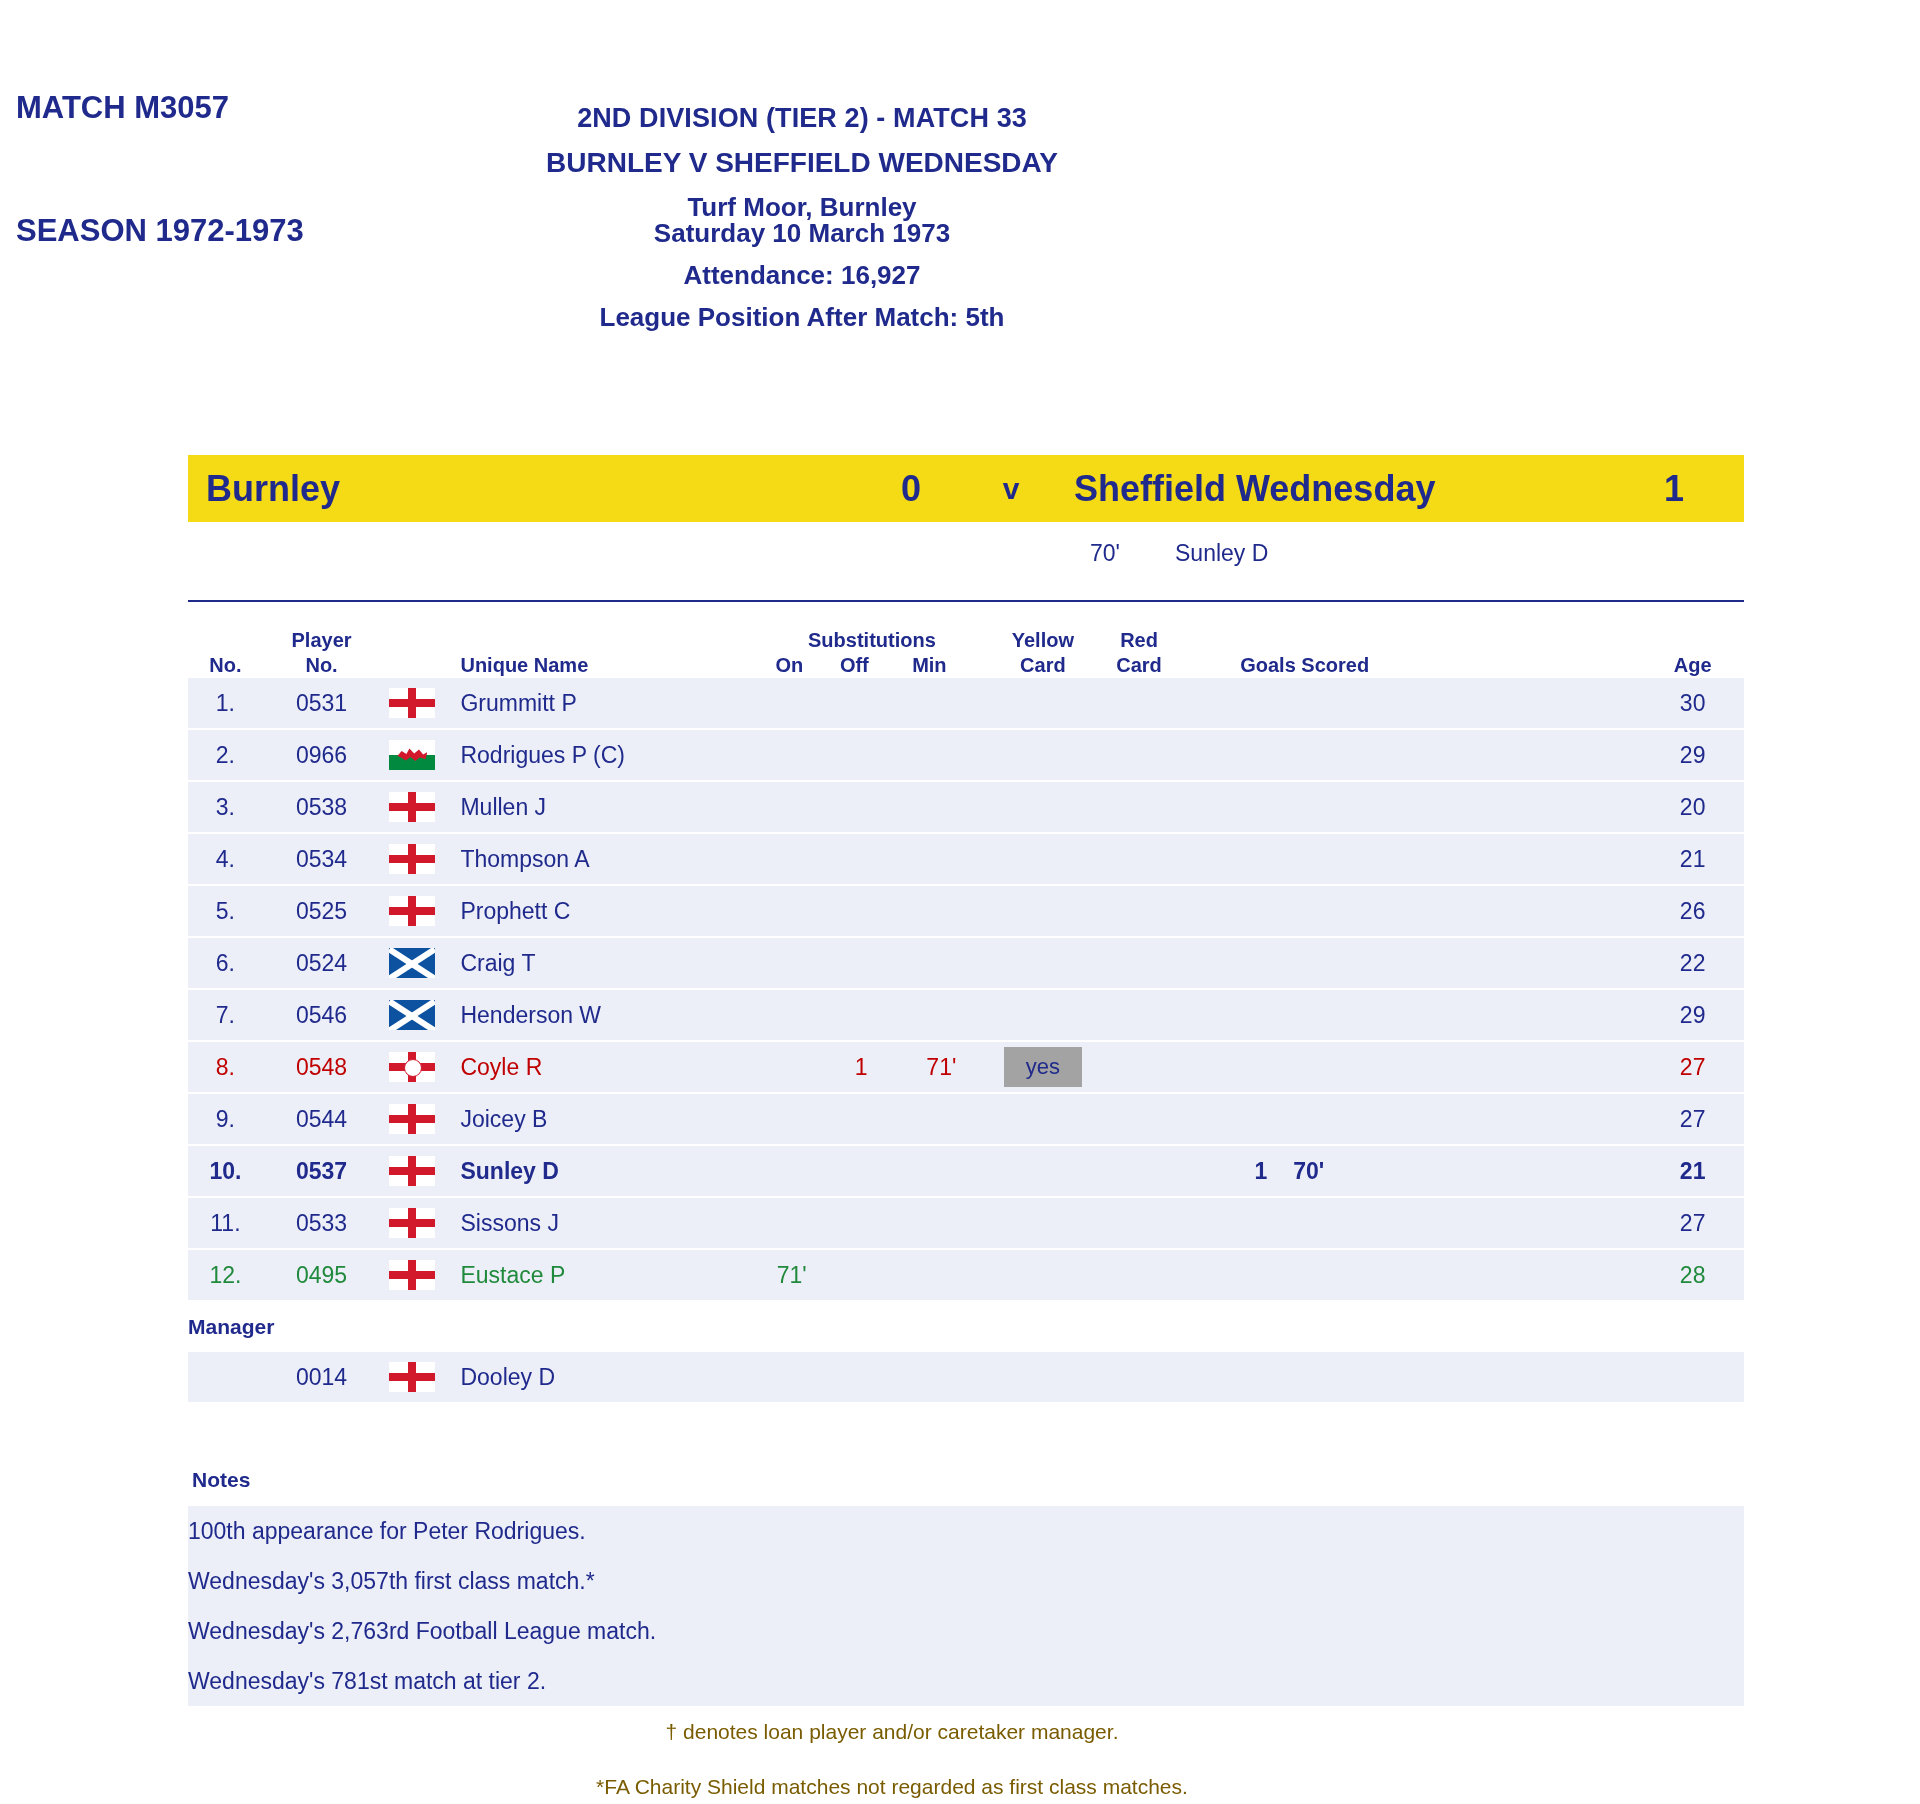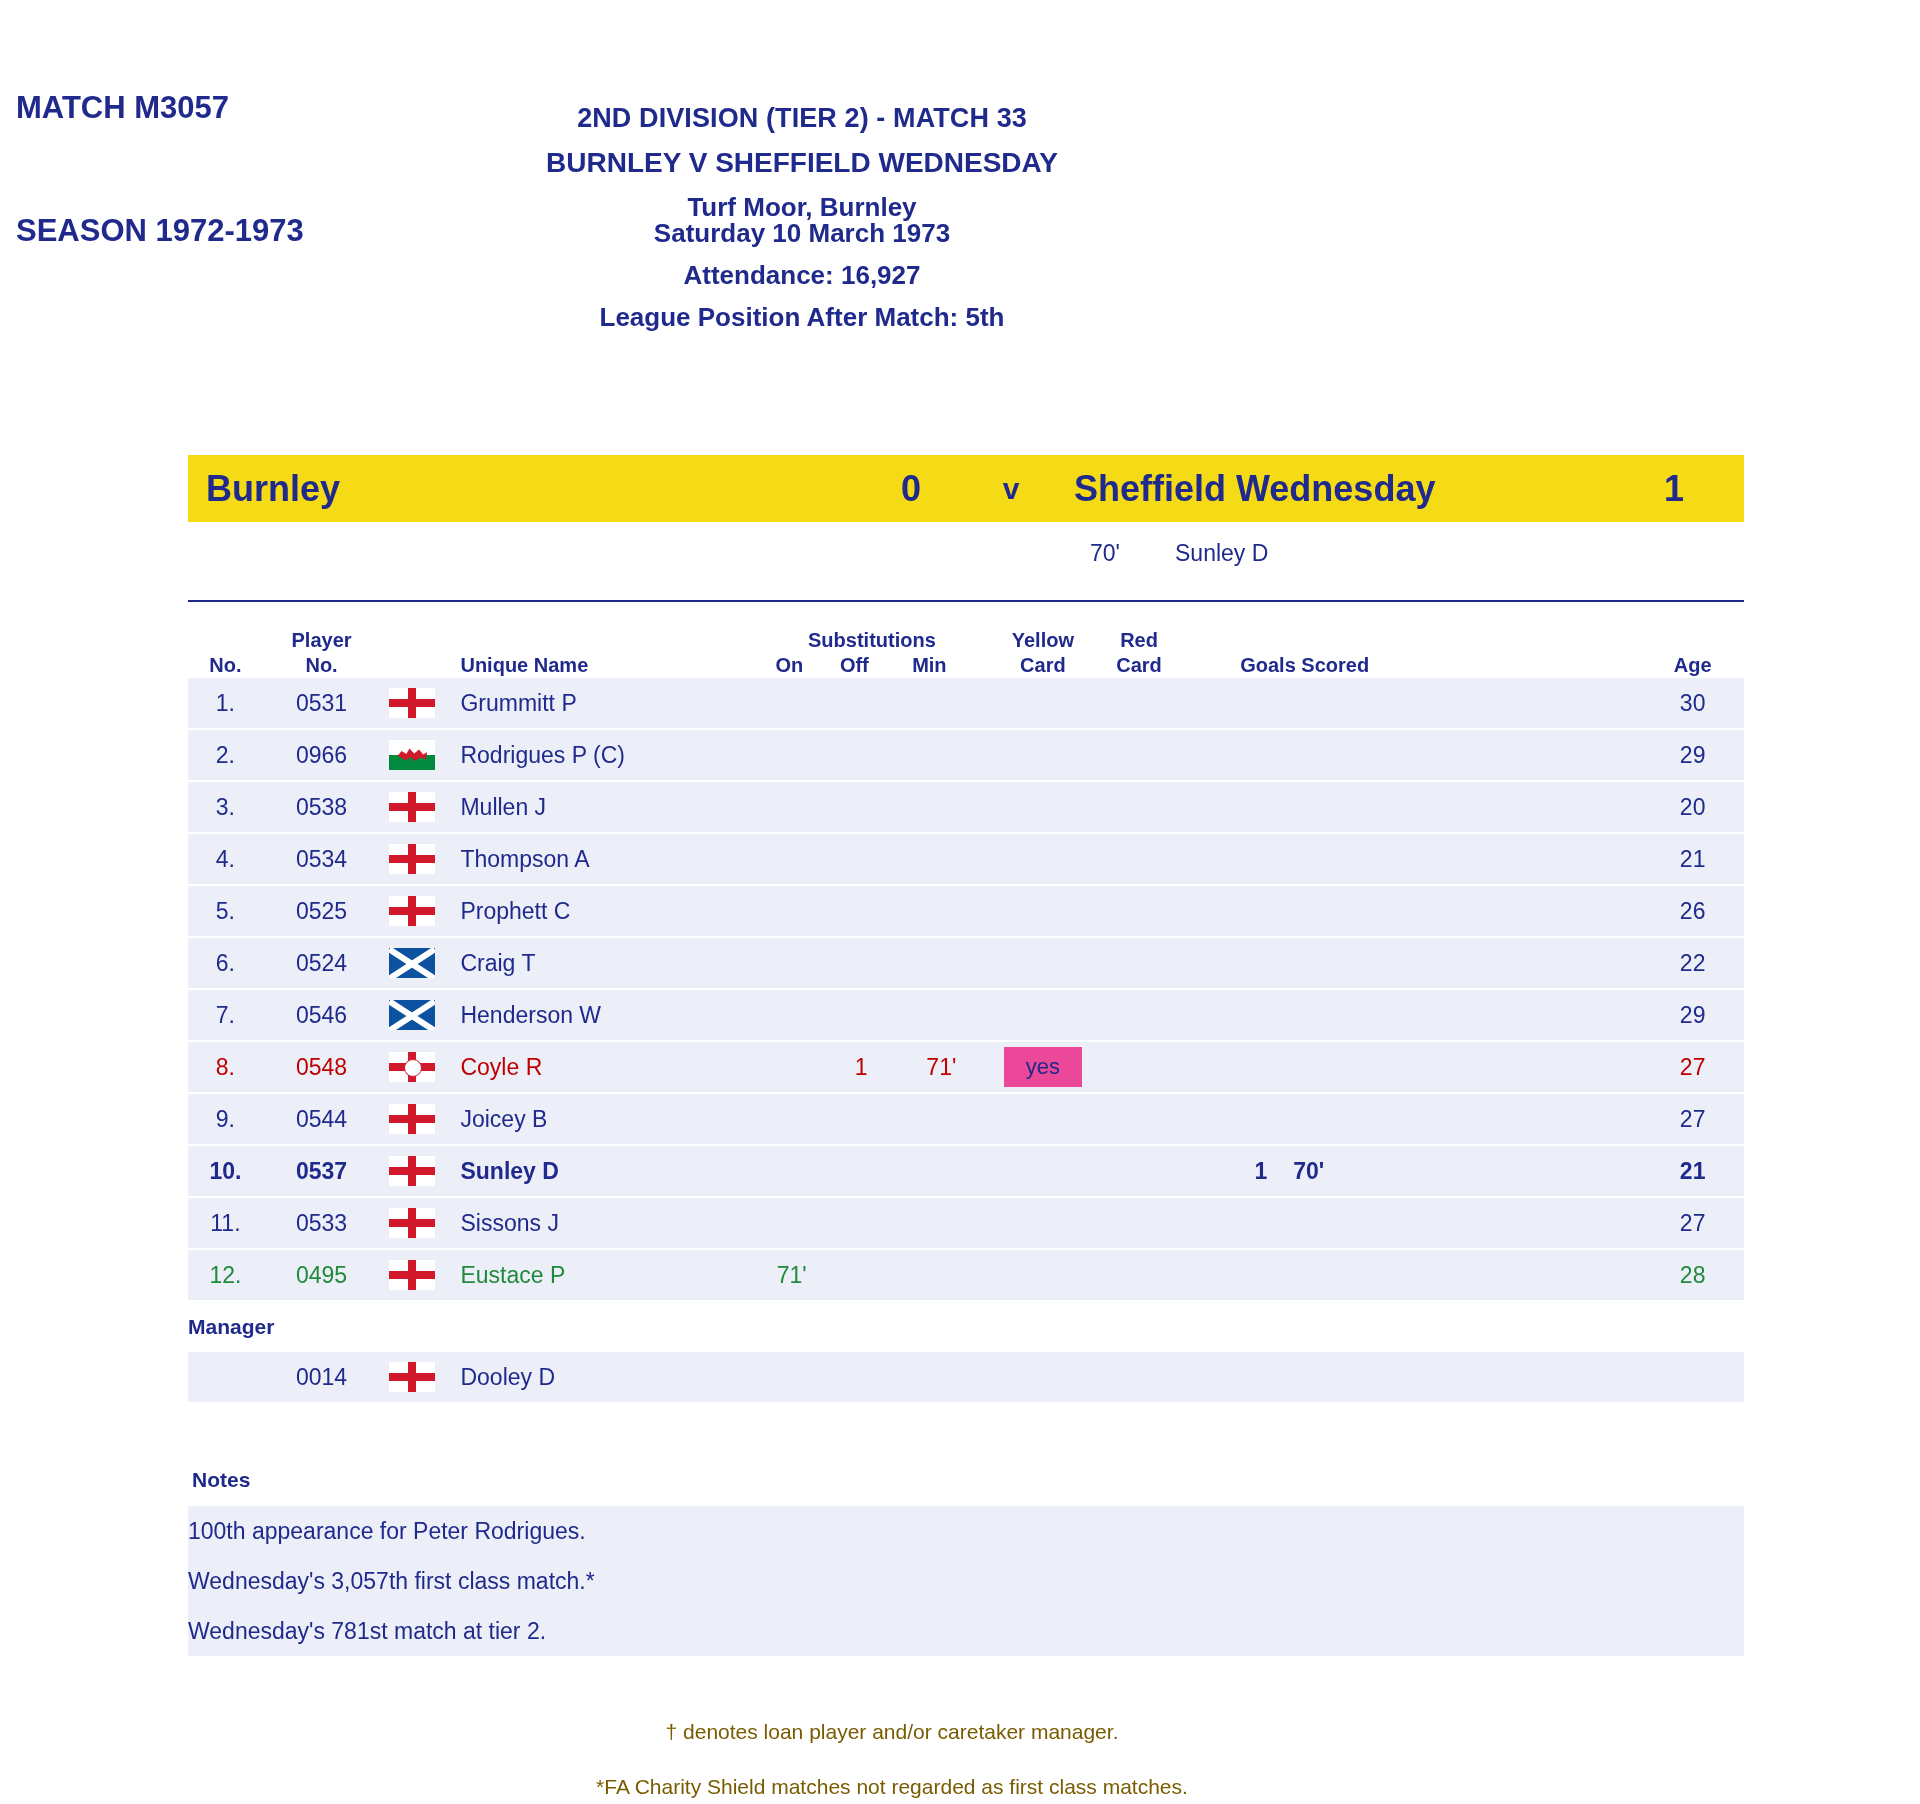--- a/index.html
+++ b/index.html
@@ -220,21 +220,21 @@
     border: 1px solid #d2192c;
     border-radius: 50%;
     z-index: 2;
   }
 
   .red-text   { color: #c00000; }
   .green-text { color: #1f8a3b; }
   .bold       { font-weight: bold; }
   .yellow-card {
     display: inline-block;
-    background: #ec4899;
+    background: #a3a3a3;
     color: #1f2a8c;
     font-size: 22px;
     padding: 9px 22px;
     line-height: 1;
   }
 
   
   .section-label {
     font-size: 21px;
     font-weight: bold;
@@ -603,19 +603,20 @@
             <td colspan="13"></td>
           </tr>
         </tbody>
     </table>
   </div>
 
   <div class="notes-label" id="notes-label" style="top: 1468px;">Notes</div>
   <div class="notes-block" id="notes-block" style="top: 1506px;">
       <div class="note-row">100th appearance for Peter Rodrigues.</div>
       <div class="note-row">Wednesday's 3,057th first class match.*</div>
+      <div class="note-row">Wednesday's 2,763rd Football League match.</div>
       <div class="note-row">Wednesday's 781st match at tier 2.</div>
     </div>
 
   <div class="footnote fn1">† denotes loan player and/or caretaker manager.</div>
   <div class="footnote fn2">*FA Charity Shield matches not regarded as first class matches.</div>
 
 </div>
 
 </body></html>

